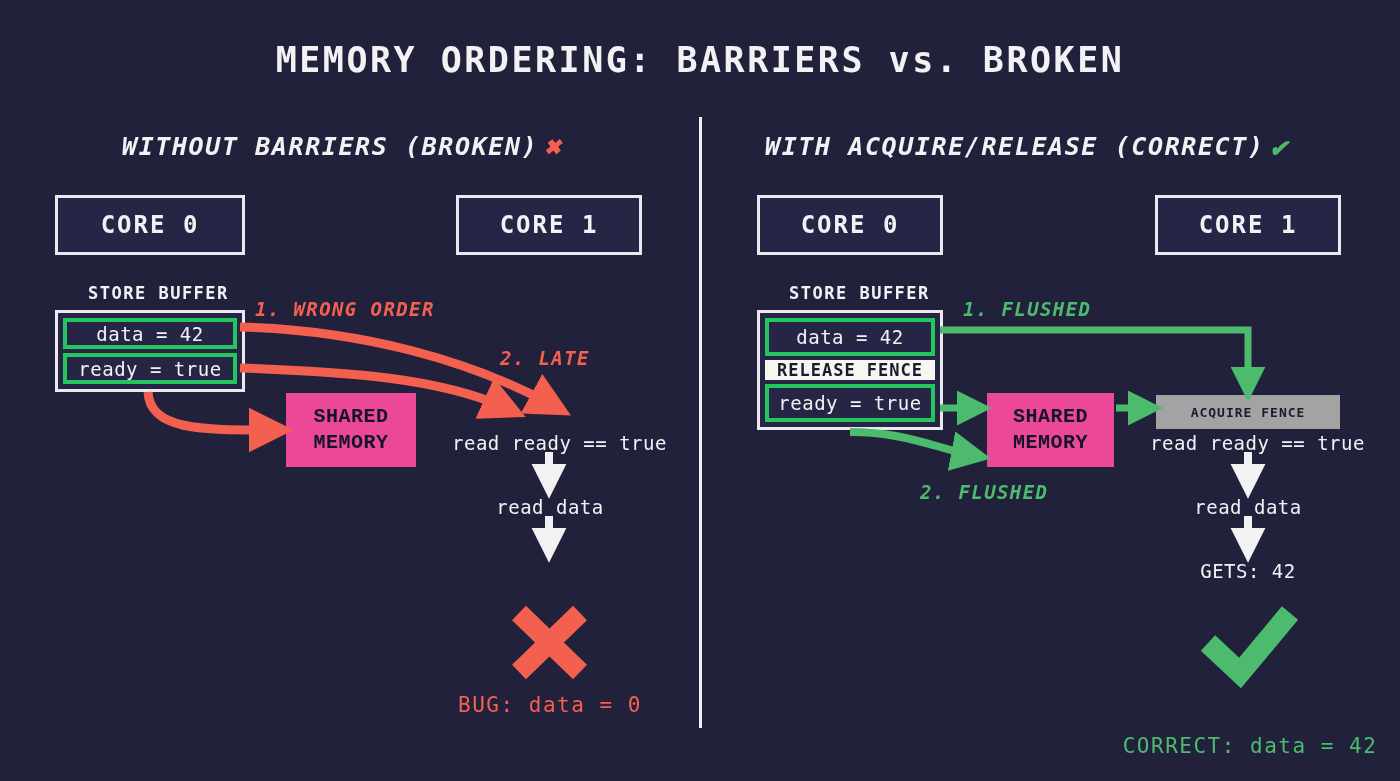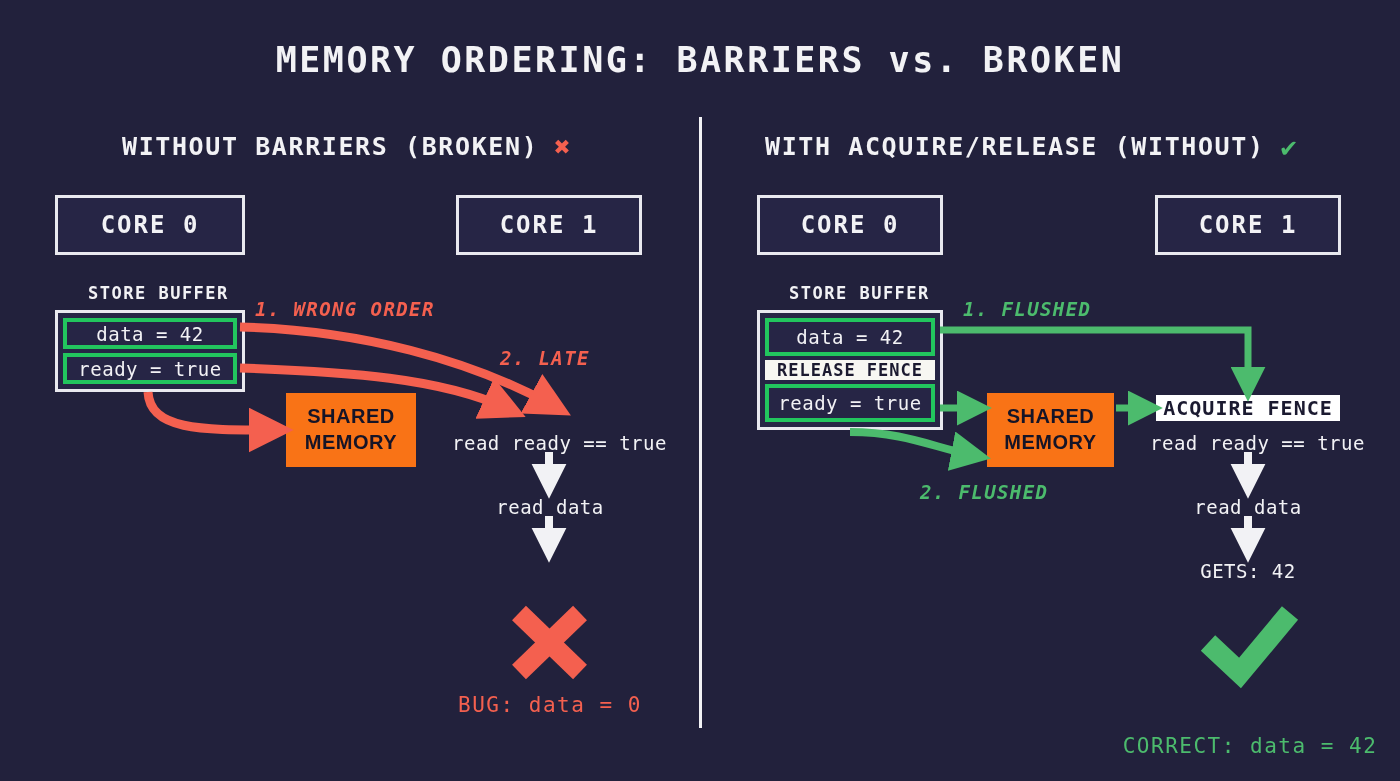--- a/index.html
+++ b/index.html
@@ -33,21 +33,22 @@
 
   
   .panel-heading {
     color: #f2f2f5;
     font-size: 25px;
     font-weight: bold;
     letter-spacing: 1.6px;
     white-space: nowrap;
     display: flex;
     align-items: center;
-    gap: 16px;
+    gap: 6px;
+    font-style: italic;
   }
   #heading-left  { left: 122px; top: 131px; }
   #heading-right { left: 765px; top: 131px; }
 
   
   #divider {
     left: 699px; top: 117px;
     width: 3px; height: 611px;
     background: #f2f2f5;
   }
@@ -115,42 +116,42 @@
     display: flex;
     align-items: center;
     justify-content: center;
     height: 20px;
     white-space: nowrap;
     box-sizing: border-box;
   }
 
   
   .shared-mem {
-    background: #f97316;
+    background: #ec4899;
     color: #151427;
-    font-family: Liberation Sans, sans-serif;
+    font-family: Liberation Mono, monospace;
     font-size: 20px;
     font-weight: bold;
     letter-spacing: 0.5px;
     display: flex;
     flex-direction: column;
     align-items: center;
     justify-content: center;
     line-height: 1.28;
     box-sizing: border-box;
   }
   #shared-l { left: 286px; top: 393px; width: 130px; height: 74px; }
   #shared-r { left: 987px; top: 393px; width: 127px; height: 74px; }
 
   
   #acquire-fence {
-    left: 1156px; top: 395px; width: 184px; height: 26px;
-    background: #ffffff;
+    left: 1156px; top: 395px; width: 184px; height: 34px;
+    background: #a3a3a3;
     color: #1b1a30;
-    font-size: 20px;
+    font-size: 13px;
     font-weight: bold;
     letter-spacing: 1px;
     display: flex;
     align-items: center;
     justify-content: center;
     box-sizing: border-box;
     white-space: nowrap;
   }
 
   
@@ -235,21 +236,21 @@
 
   <div class="abs step-label red" id="step-l1">1. WRONG ORDER</div>
   <div class="abs step-label red" id="step-l2">2. LATE</div>
 
   <div class="abs read-text" id="read-ready-l">read ready == true</div>
   <div class="abs read-text" id="read-data-l">read data</div>
 
   <div class="abs verdict red" id="verdict-l">BUG: data = 0</div>
 
   <div class="abs panel-heading" id="heading-right">
-    <span>WITH ACQUIRE/RELEASE (WITHOUT)</span>
+    <span>WITH ACQUIRE/RELEASE (CORRECT)</span>
     <span class="green" style="font-size:27px;">✔</span>
   </div>
 
   <div class="abs core-box" id="core-r0">
     <span>CORE 0</span>
   </div>
   <div class="abs core-box" id="core-r1">
     <span>CORE 1</span>
   </div>
 

